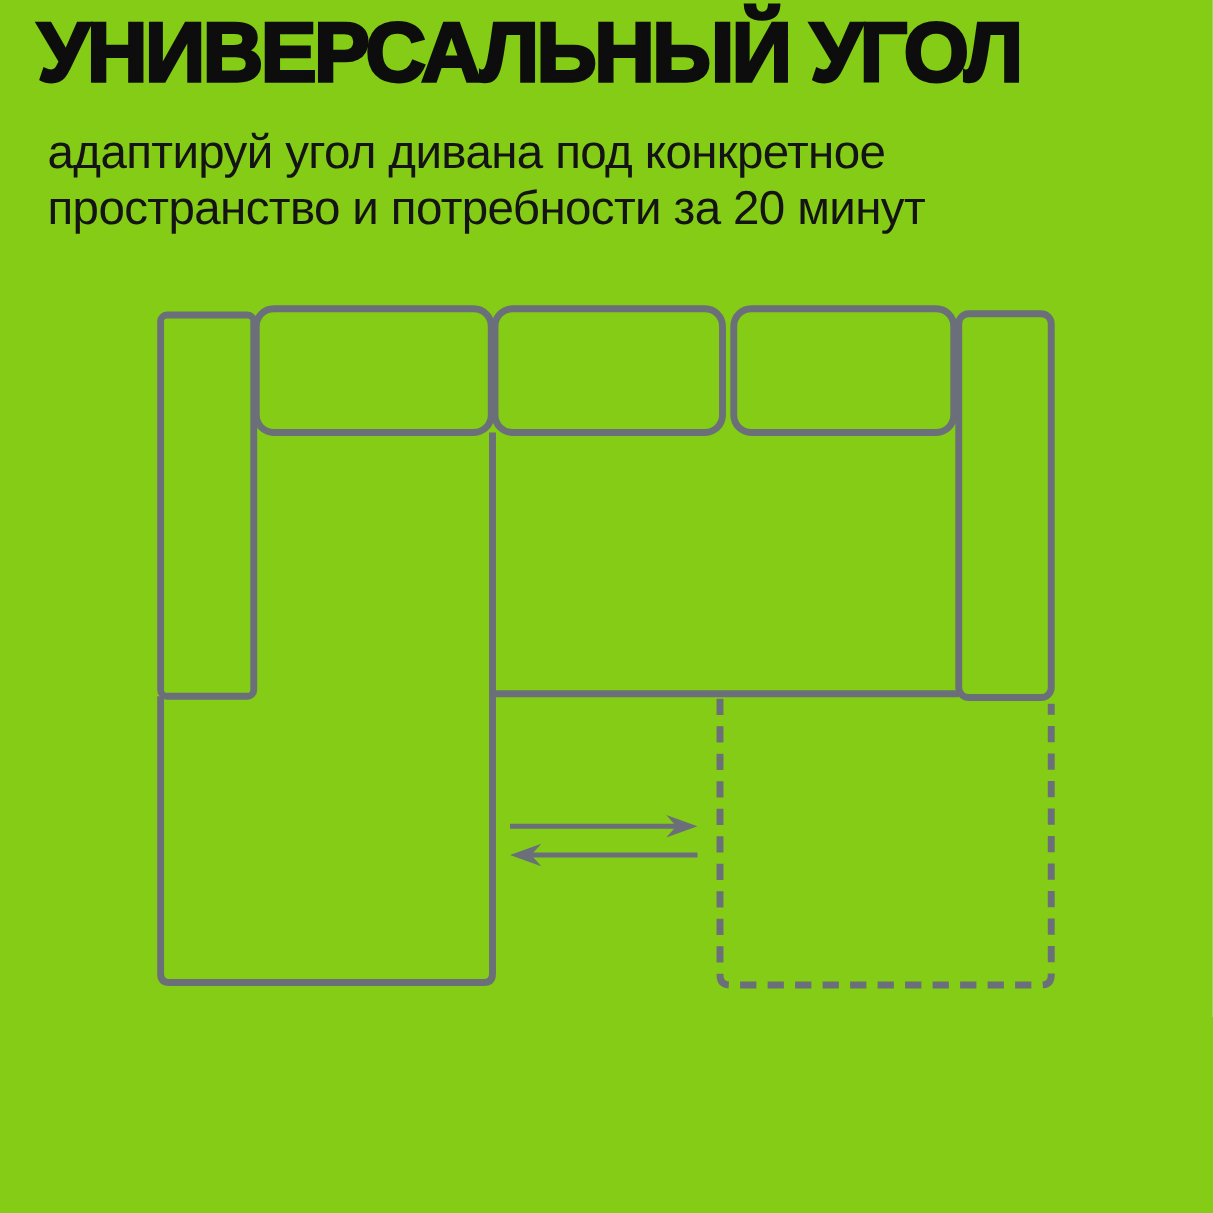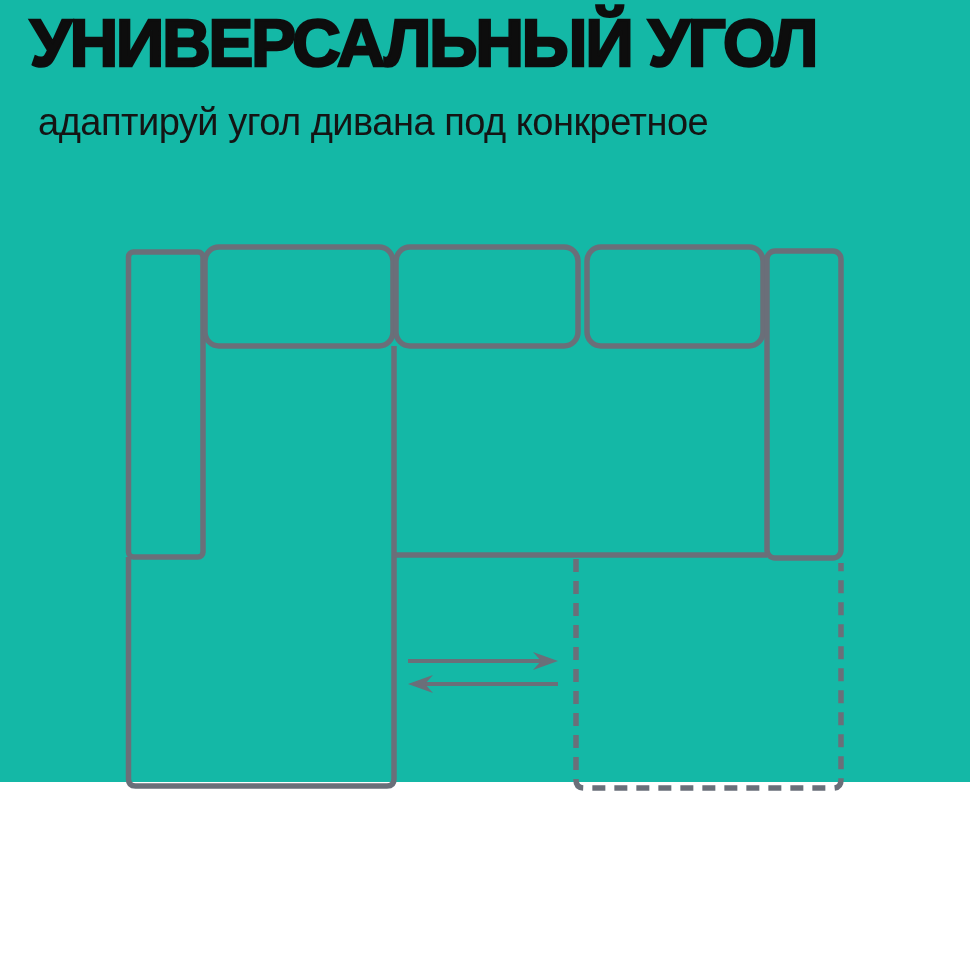--- a/index.html
+++ b/index.html
@@ -9,22 +9,22 @@
   body {
     width: 970px;
     height: 970px;
     background: #ffffff;
     font-family: "Liberation Sans", sans-serif;
     overflow: hidden;
   }
   .page {
     position: relative;
     width: 970px;
-    height: 782px;
-    background: #14b8a6;
+    height: 970px;
+    background: #84cc16;
   }
   .header {
     position: relative;
     z-index: 2;
     padding: 12px 0 0 30px;
   }
   .title {
     margin: 0;
     font-family: "Liberation Sans", sans-serif;
     font-weight: 700;
@@ -54,20 +54,21 @@
 </style>
 </head>
 <body>
 
 <div class="page">
 
   <div class="header">
     <h1 class="title">УНИВЕРСАЛЬНЫЙ УГОЛ</h1>
     <div class="subtitle">
       <div>адаптируй угол дивана под конкретное</div>
+      <div>пространство и потребности за 20 минут</div>
     </div>
   </div>
 
   <svg class="diagram-svg" viewBox="0 0 970 970" xmlns="http://www.w3.org/2000/svg">
 
     <g fill="none" stroke-width="5.5" stroke-linejoin="round" stroke="#6a6f79">
 
       <rect x="128.5" y="252" width="74.5" height="305" rx="5"></rect>
 
       <rect x="205" y="247" width="188" height="99" rx="14"></rect>

